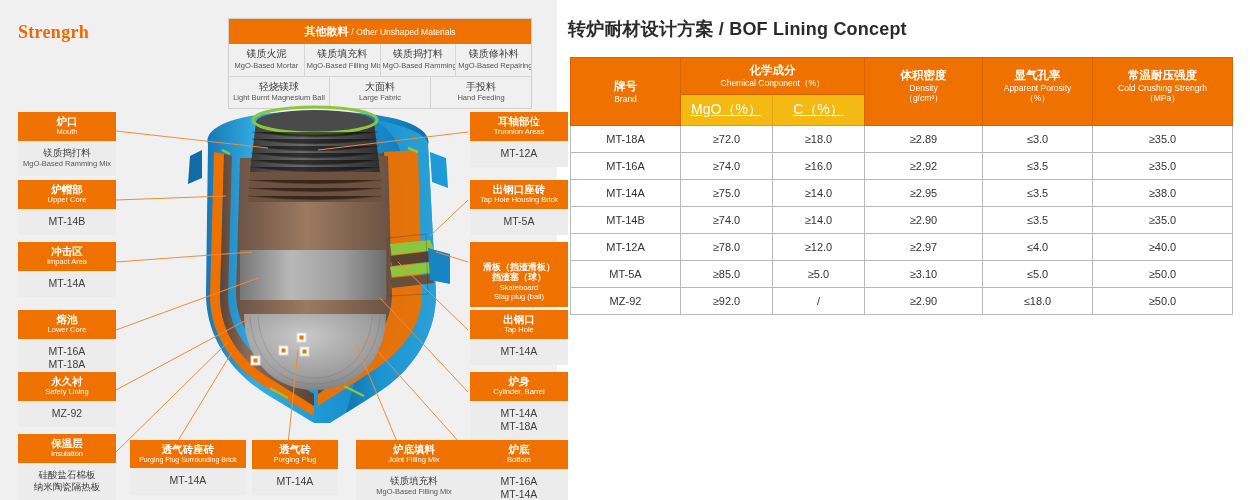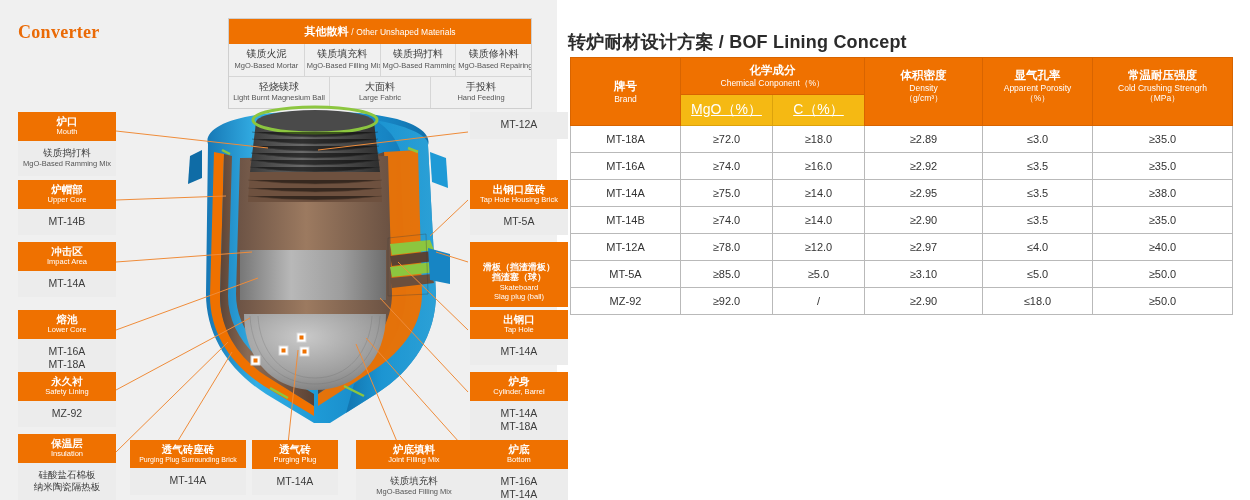--- a/index.html
+++ b/index.html
@@ -84,21 +84,20 @@
 
   
   #converter { position: absolute; left: 178px; top: 98px; width: 286px; height: 346px; }
   #leaders { position: absolute; left: 0; top: 0; width: 557px; height: 500px; pointer-events: none; }
 
   
   #right-title {
     position: absolute; left: 568px; top: 17px;
     font-size: 18px; font-weight: bold; color: #2b2b2b;
     letter-spacing: .2px;
-    margin-top: 13px;
   }
   #spec-table {
     position: absolute; left: 570px; top: 57px;
     width: 662px;
     border-collapse: collapse;
     table-layout: fixed;
   }
   #spec-table th, #spec-table td {
     border: 1px solid #b9b9b9;
     text-align: center;
@@ -122,21 +121,21 @@
   #spec-table tbody td { padding: 7px 0; background: #fff; }
 </style>
 </head>
 <body>
 
 <div id="page">
 
   <div id="left-panel"></div>
 
   <div id="brand">
-    <div class="brand-en">Converter</div>
+    <div class="brand-en">Strengrh</div>
   </div>
 
   <div id="unshaped">
     <div class="u-head">
       <span class="cn">其他散料</span>
       <span class="en">/</span>
       <span class="en">Other Unshaped Materials</span>
     </div>
     <div class="u-row">
       <div class="u-cell">
@@ -374,20 +373,24 @@
       <span class="cn">保温层</span>
       <span class="en">Insulation</span>
     </div>
     <div class="c-body">
       <span class="v small">硅酸盐石棉板</span>
       <span class="v small">纳米陶瓷隔热板</span>
     </div>
   </div>
 
   <div class="callout" style="left:470px; top:112px;">
+    <div class="c-head">
+      <span class="cn">耳轴部位</span>
+      <span class="en">Trunnion Areas</span>
+    </div>
     <div class="c-body">
       <span class="v">MT-12A</span>
     </div>
   </div>
 
   <div class="callout" style="left:470px; top:180px;">
     <div class="c-head">
       <span class="cn">出钢口座砖</span>
       <span class="en">Tap Hole Housing Brick</span>
     </div>

